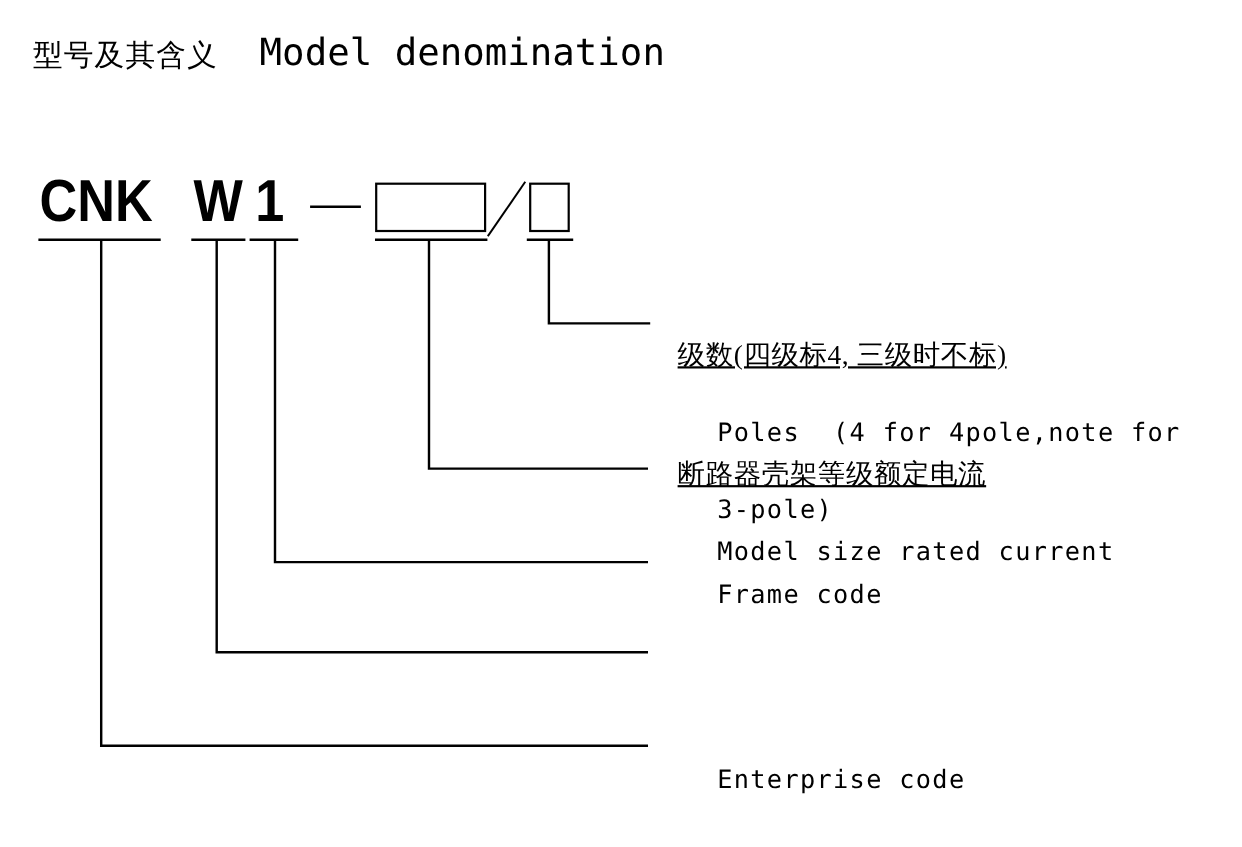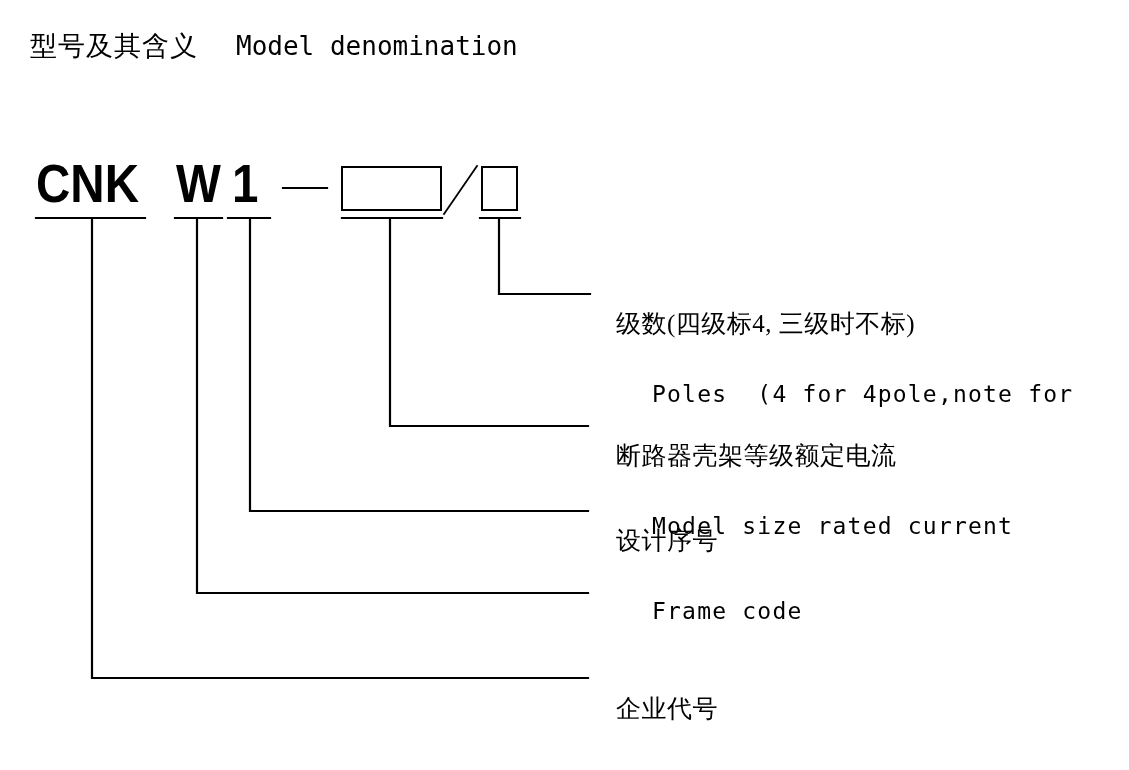--- a/index.html
+++ b/index.html
@@ -26,21 +26,21 @@
     white-space: pre;
   }
   .title-cn {
     font-family: "DejaVu Sans", sans-serif;
     font-size: 27px;
     color: #000;
     letter-spacing: 1px;
   }
   .title-en {
     font-family: "DejaVu Sans Mono", monospace;
-    font-size: 26px;
+    font-size: 34px;
     color: #000;
     margin-left: 38px;
   }
 
   
   .code-text {
     position: absolute;
     font-family: "Liberation Sans", sans-serif;
     font-weight: bold;
     font-size: 54px;
@@ -77,30 +77,31 @@
     position: absolute;
     left: 616px;
     white-space: pre;
     color: #000;
   }
   .ann-cn {
     font-family: "Liberation Serif", serif;
     font-size: 25px;
     line-height: 34px;
     letter-spacing: 0.5px;
+    text-decoration: underline;
   }
   .ann-en {
     font-family: "DejaVu Sans Mono", monospace;
     font-size: 23px;
     line-height: 34px;
     letter-spacing: 1.2px;
     margin-left: 36px;
   }
   #ann-0 { top: 271px; }
-  #ann-1 { top: 403px; }
+  #ann-1 { top: 379px; }
   #ann-2 { top: 488px; }
   #ann-3 { top: 572px; }
   #ann-4 { top: 656px; }
 </style>
 </head>
 <body>
 
 <div id="page">
 
   <div class="title-row">
@@ -137,31 +138,30 @@
       <polyline points="197,219 197,593 588,593"></polyline>
 
       <polyline points="92,219 92,678 588,678"></polyline>
 
     </g>
   </svg>
 
   <div class="annotation" id="ann-0">
     <div class="ann-cn">级数(四级标4, 三级时不标)</div>
     <div class="ann-en">Poles  (4 for 4pole,note for</div>
+    <div class="ann-en">3-pole)</div>
   </div>
 
   <div class="annotation" id="ann-1">
     <div class="ann-cn">断路器壳架等级额定电流</div>
     <div class="ann-en">Model size rated current</div>
   </div>
 
   <div class="annotation" id="ann-2">
-    <div class="ann-cn">设计序号</div>
     <div class="ann-en">Frame code</div>
   </div>
 
 
   <div class="annotation" id="ann-4">
-    <div class="ann-cn">企业代号</div>
     <div class="ann-en">Enterprise code</div>
   </div>
 
 </div>
 
 </body></html>

